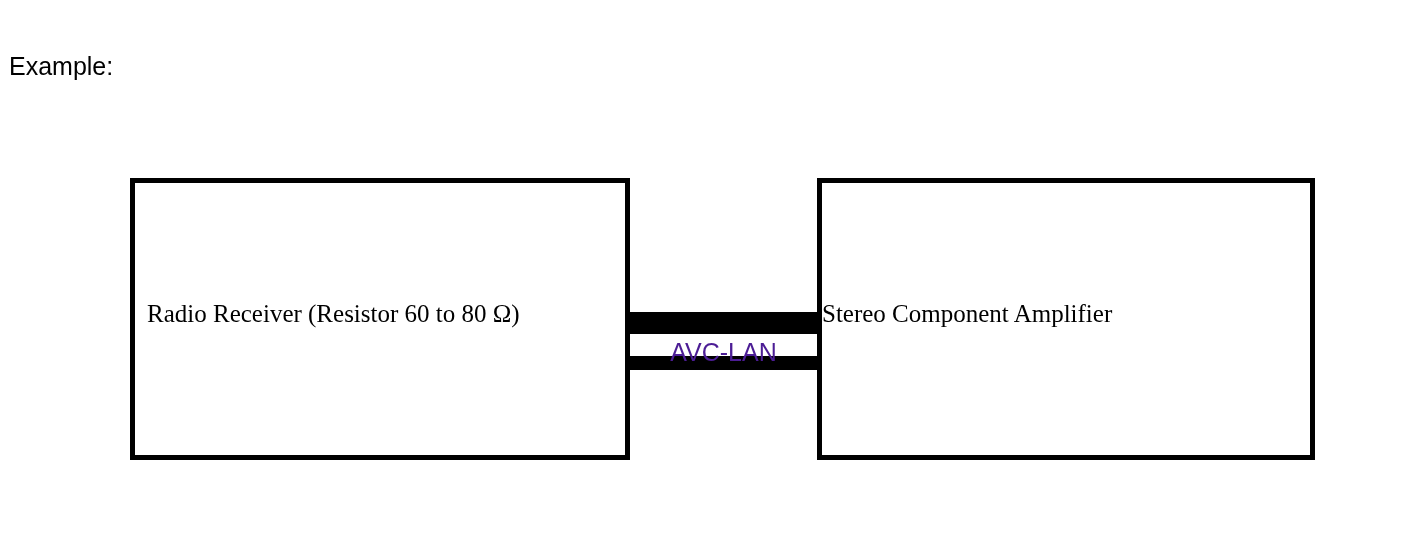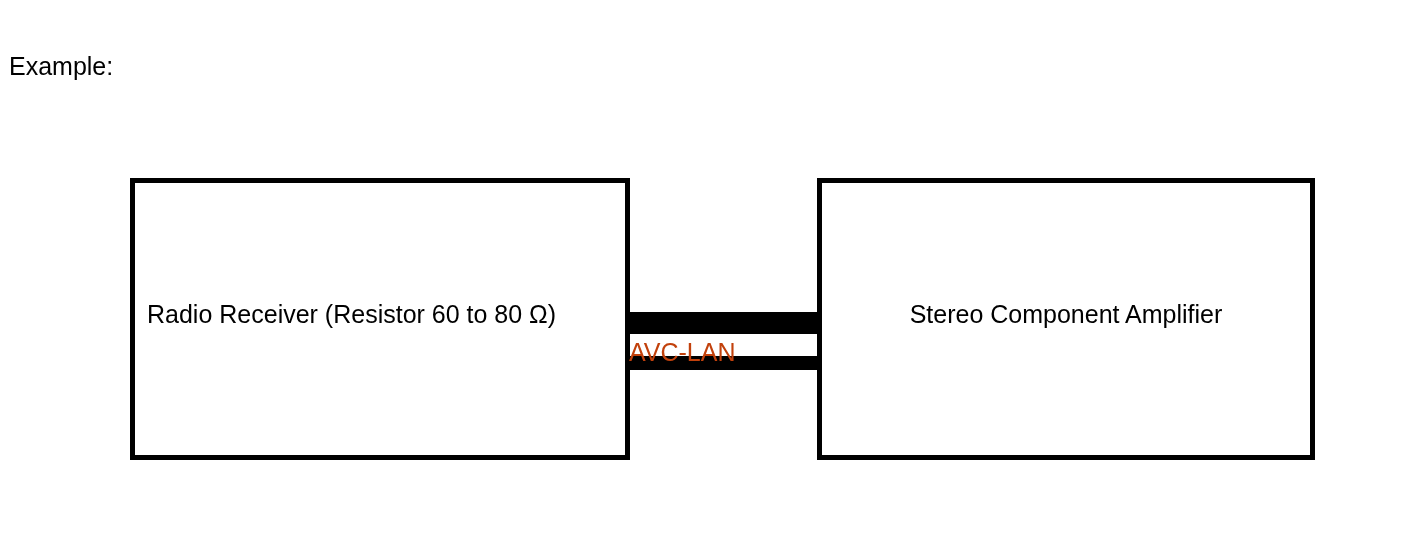--- a/index.html
+++ b/index.html
@@ -26,20 +26,21 @@
     line-height: 30px;
     white-space: nowrap;
     color: #000;
   }
 
   
   .block-box {
     position: absolute;
     border: 5px solid #000000;
     background: #ffffff;
+    font-family: Liberation Serif, serif;
   }
   .block-box-label {
     position: absolute;
     top: 76px;
     font-size: 25px;
     line-height: 30px;
     white-space: nowrap;
     color: #000;
   }
 
@@ -55,21 +56,21 @@
 
   #stereo-amplifier-box {
     left: 817px;
     top: 138px;
     width: 498px;
     height: 282px;
   }
   #stereo-amplifier-box .block-box-label {
     left: 0;
     right: 0;
-    text-align: center;
+    text-align: left;
   }
 
   
   #avc-lan-bus {
     position: absolute;
     left: 629px;
     top: 272px;
     width: 189px;
     height: 22px;
     background: #000000;
@@ -96,25 +97,25 @@
         #000000 12px,
         #000000 17px
     );
   }
 
   #avc-lan-label {
     position: absolute;
     left: 629px;
     top: 297px;
     width: 189px;
-    text-align: left;
+    text-align: center;
     font-size: 25px;
     line-height: 30px;
     white-space: nowrap;
-    color: #c2410c;
+    color: #4c1d95;
   }
 </style>
 </head>
 <body>
 
 <div id="caption-label">Example:</div>
 
 <div class="block-box" id="radio-receiver-box">
   <span class="block-box-label">Radio Receiver (Resistor 60 to 80 Ω)</span>
 </div>

